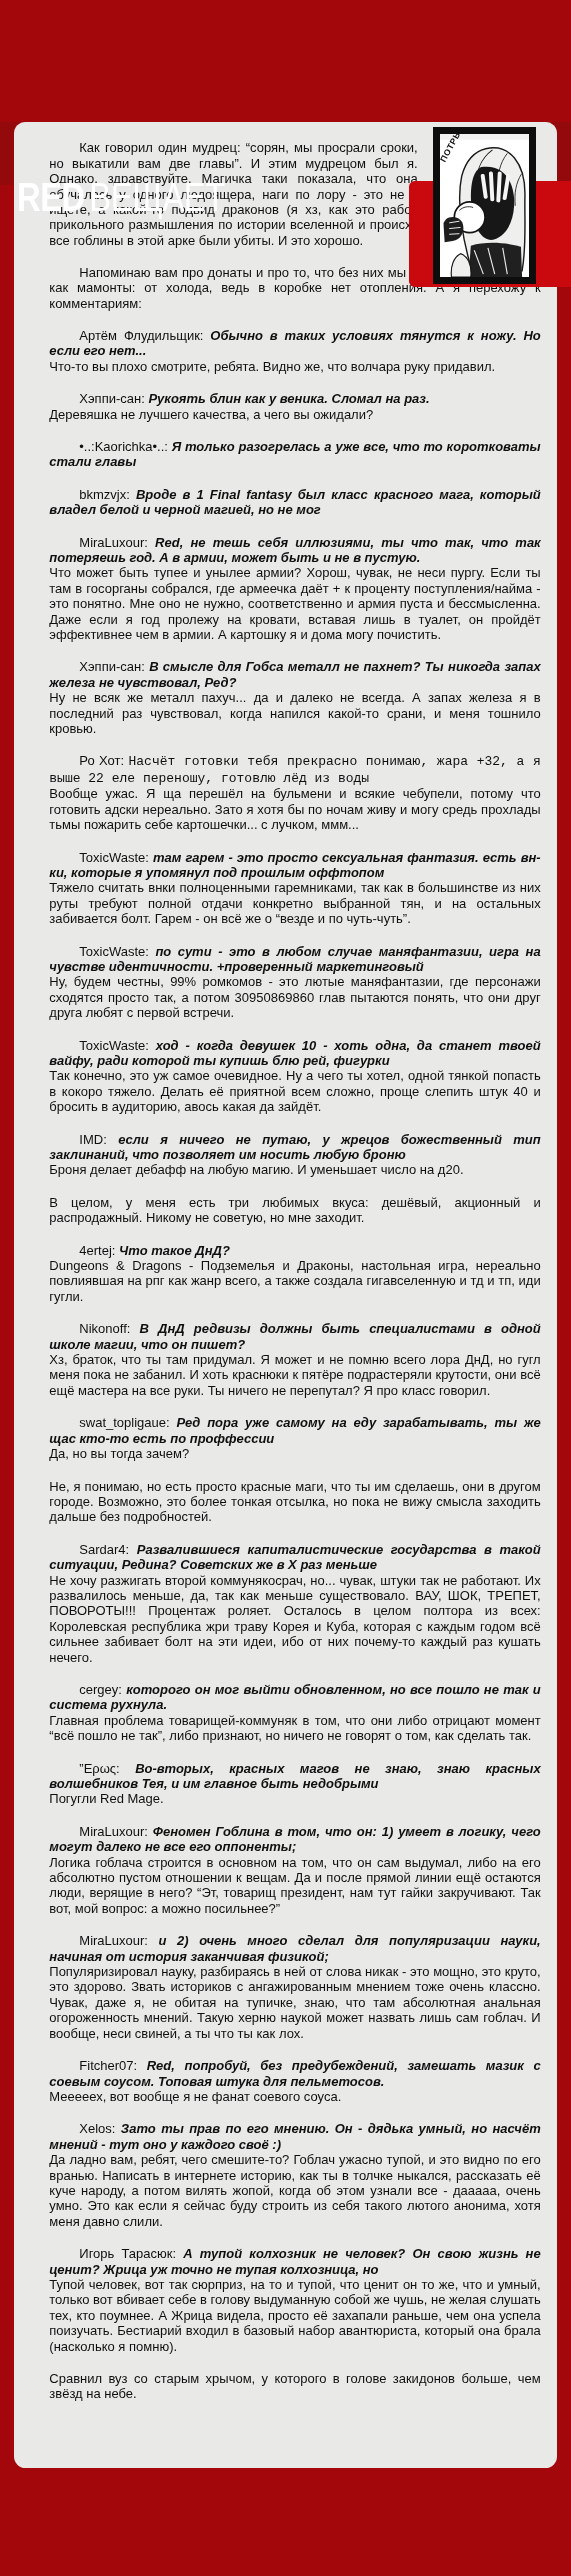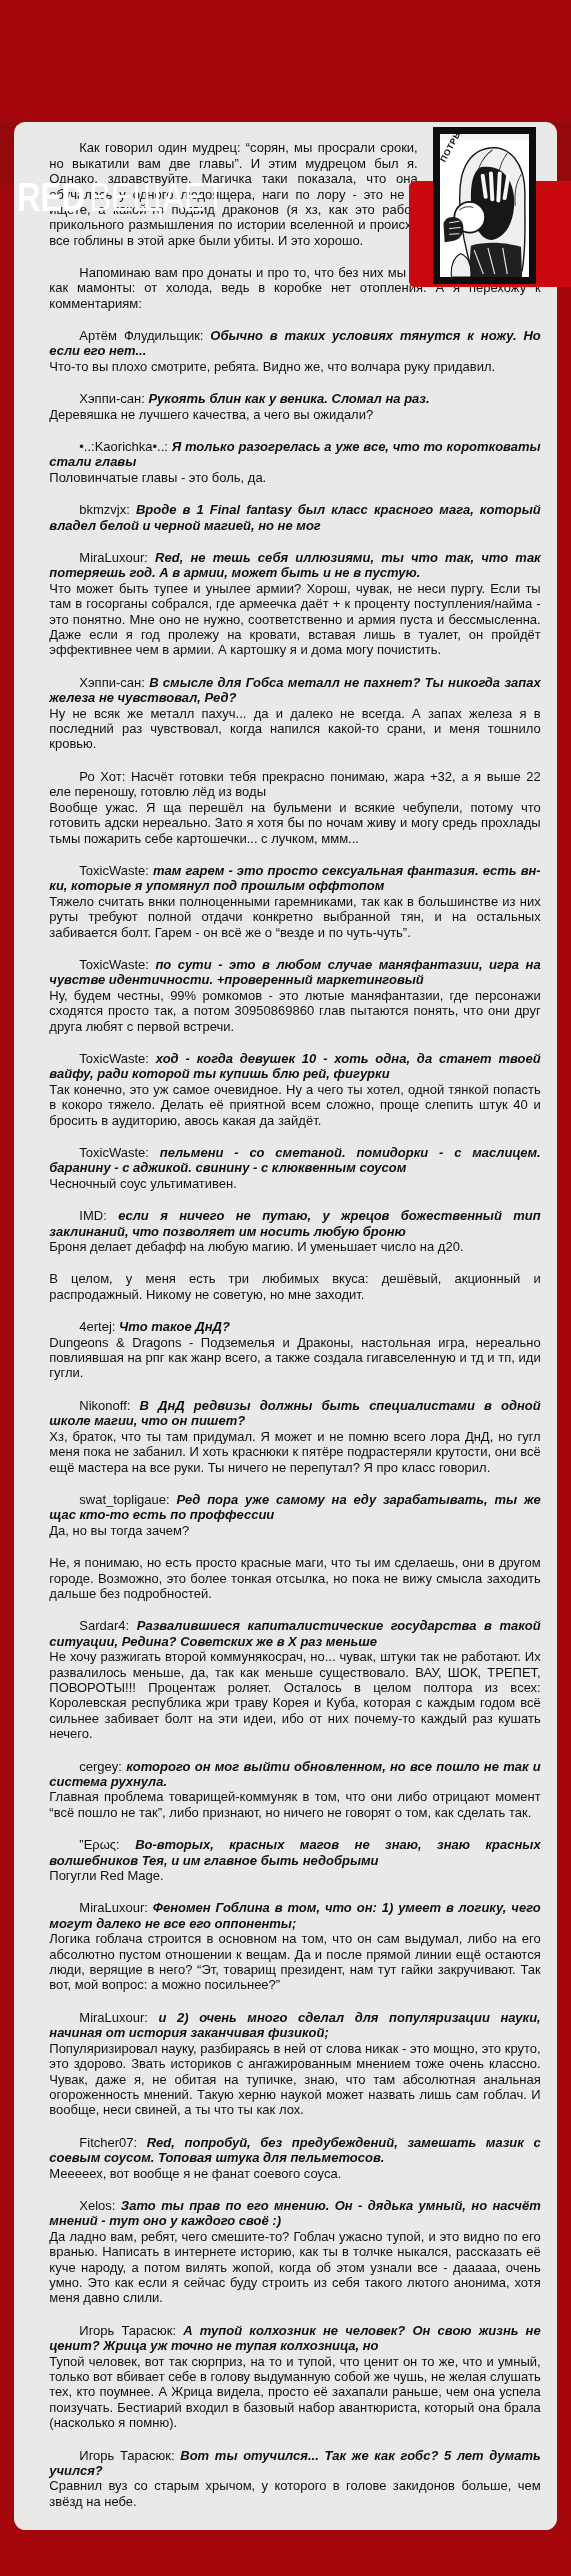--- a/index.html
+++ b/index.html
@@ -50,21 +50,21 @@
     box-sizing:border-box;
     font-size:13px;line-height:15.4px;
   }
   .panel-spacer{float:right;width:123px;height:40px;}
   .card p{margin:0;text-align:justify;}
   .indent{text-indent:30px;}
   .gap{margin-top:16.6px !important;}
   .comment{margin-top:17px;}
   .c-head{text-indent:30px;}
   .quote{font-weight:700;font-style:italic;}
-  .quote.plain{font-weight:400;font-style:normal;}
+  .quote.plain{font-weight:400;font-style:normal;font-family:Liberation Mono, monospace;}
   
   .panel-art{position:absolute;top:0;left:0;}
 </style>
 </head>
 <body>
 
 <div class="page">
 
   <div class="top-band"></div>
 
@@ -116,21 +116,20 @@
         <div class="comment">
           <p class="c-head"><span>Артём Флудильщик: </span><span class="quote">Обычно в таких условиях тянутся к ножу. Но если его нет...</span></p>
           <p class="c-reply">Что-то вы плохо смотрите, ребята. Видно же, что волчара руку придавил.</p>
         </div>
         <div class="comment">
           <p class="c-head"><span>Хэппи-сан: </span><span class="quote">Рукоять блин как у веника. Сломал на раз.</span></p>
           <p class="c-reply">Деревяшка не лучшего качества, а чего вы ожидали?</p>
         </div>
         <div class="comment">
           <p class="c-head"><span>•..:Kaorichka•..: </span><span class="quote">Я только разогрелась а уже все, что то коротковаты стали главы</span></p>
-          <p class="c-reply">Половинчатые главы - это боль, да.</p>
         </div>
         <div class="comment">
           <p class="c-head"><span>bkmzvjx: </span><span class="quote">Вроде в 1 Final fantasy был класс красного мага, который владел белой и черной магией, но не мог</span></p>
         </div>
         <div class="comment">
           <p class="c-head"><span>MiraLuxour: </span><span class="quote">Red, не тешь себя иллюзиями, ты что так, что так потеряешь год. А в армии, может быть и не в пустую.</span></p>
           <p class="c-reply">Что может быть тупее и унылее армии? Хорош, чувак, не неси пургу. Если ты там в госорганы собрался, где армеечка даёт + к проценту поступления/найма - это понятно. Мне оно не нужно, соответственно и армия пуста и бессмысленна. Даже если я год пролежу на кровати, вставая лишь в туалет, он пройдёт эффективнее чем в армии. А картошку я и дома могу почистить.</p>
         </div>
         <div class="comment">
           <p class="c-head"><span>Хэппи-сан: </span><span class="quote">В смысле для Гобса металл не пахнет? Ты никогда запах железа не чувствовал, Ред?</span></p>
@@ -146,24 +145,20 @@
         </div>
         <div class="comment">
           <p class="c-head"><span>ToxicWaste: </span><span class="quote">по сути - это в любом случае маняфантазии, игра на чувстве идентичности. +проверенный маркетинговый</span></p>
           <p class="c-reply">Ну, будем честны, 99% ромкомов - это лютые маняфантазии, где персонажи сходятся просто так, а потом 30950869860 глав пытаются понять, что они друг друга любят с первой встречи.</p>
         </div>
         <div class="comment">
           <p class="c-head"><span>ToxicWaste: </span><span class="quote">ход - когда девушек 10 - хоть одна, да станет твоей вайфу, ради которой ты купишь блю рей, фигурки</span></p>
           <p class="c-reply">Так конечно, это уж самое очевидное. Ну а чего ты хотел, одной тянкой попасть в кокоро тяжело. Делать её приятной всем сложно, проще слепить штук 40 и бросить в аудиторию, авось какая да зайдёт.</p>
         </div>
         <div class="comment">
-          <p class="c-head"><span>ToxicWaste: </span><span class="quote">пельмени - со сметаной. помидорки - с маслицем. баранину - с аджикой. свинину - с клюквенным соусом</span></p>
-          <p class="c-reply">Чесночный соус ультимативен.</p>
-        </div>
-        <div class="comment">
           <p class="c-head"><span>IMD: </span><span class="quote">если я ничего не путаю, у жрецов божественный тип заклинаний, что позволяет им носить любую броню</span></p>
           <p class="c-reply">Броня делает дебафф на любую магию. И уменьшает число на д20.</p>
         </div>
         <div class="comment">
           <p class="c-reply">В целом, у меня есть три любимых вкуса: дешёвый, акционный и распродажный. Никому не советую, но мне заходит.</p>
         </div>
         <div class="comment">
           <p class="c-head"><span>4ertej: </span><span class="quote">Что такое ДнД?</span></p>
           <p class="c-reply">Dungeons &amp; Dragons - Подземелья и Драконы, настольная игра, нереально повлиявшая на рпг как жанр всего, а также создала гигавселенную и тд и тп, иди гугли.</p>
         </div>
@@ -204,21 +199,20 @@
         </div>
         <div class="comment">
           <p class="c-head"><span>Xelos: </span><span class="quote">Зато ты прав по его мнению. Он - дядька умный, но насчёт мнений - тут оно у каждого своё :)</span></p>
           <p class="c-reply">Да ладно вам, ребят, чего смешите-то? Гоблач ужасно тупой, и это видно по его вранью. Написать в интернете историю, как ты в толчке ныкался, рассказать её куче народу, а потом вилять жопой, когда об этом узнали все - дааааа, очень умно. Это как если я сейчас буду строить из себя такого лютого анонима, хотя меня давно слили.</p>
         </div>
         <div class="comment">
           <p class="c-head"><span>Игорь Тарасюк: </span><span class="quote">А тупой колхозник не человек? Он свою жизнь не ценит? Жрица уж точно не тупая колхозница, но</span></p>
           <p class="c-reply">Тупой человек, вот так сюрприз, на то и тупой, что ценит он то же, что и умный, только вот вбивает себе в голову выдуманную собой же чушь, не желая слушать тех, кто поумнее. А Жрица видела, просто её захапали раньше, чем она успела поизучать. Бестиарий входил в базовый набор авантюриста, который она брала (насколько я помню).</p>
         </div>
         <div class="comment">
-          <p class="c-head"><span>Игорь Тарасюк: </span><span class="quote">Вот ты отучился... Так же как гобс? 5 лет думать учился?</span></p>
           <p class="c-reply">Сравнил вуз со старым хрычом, у которого в голове закидонов больше, чем звёзд на небе.</p>
         </div>
       </div>
 
   </div>
 
 </div>
 
 
 </body></html>

